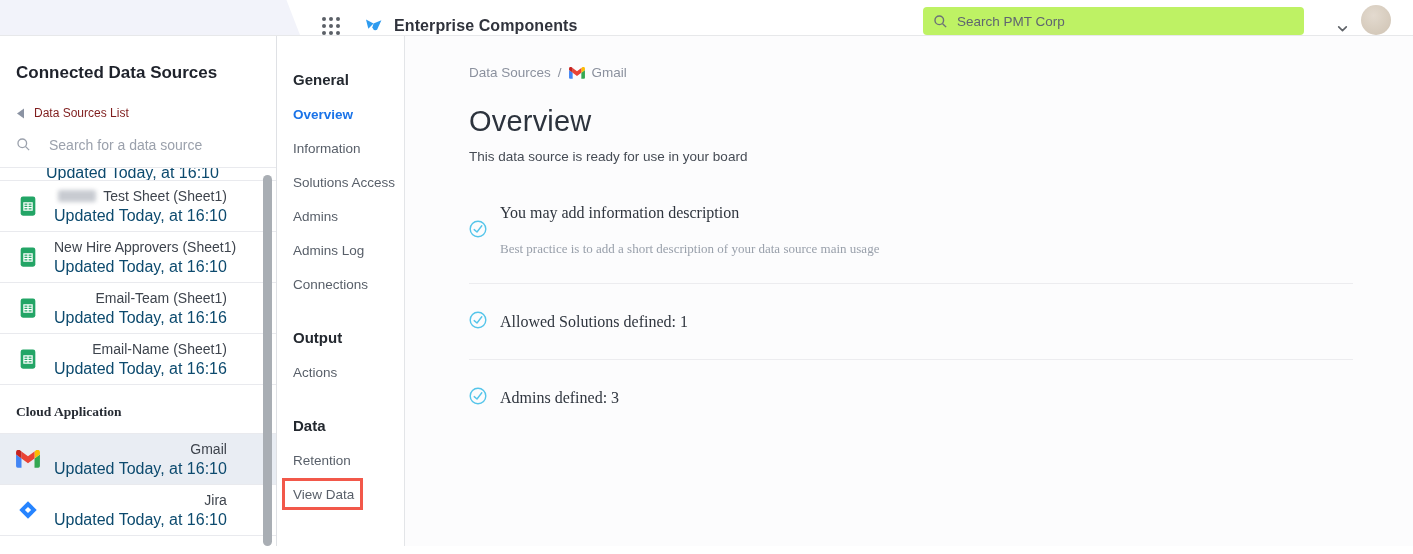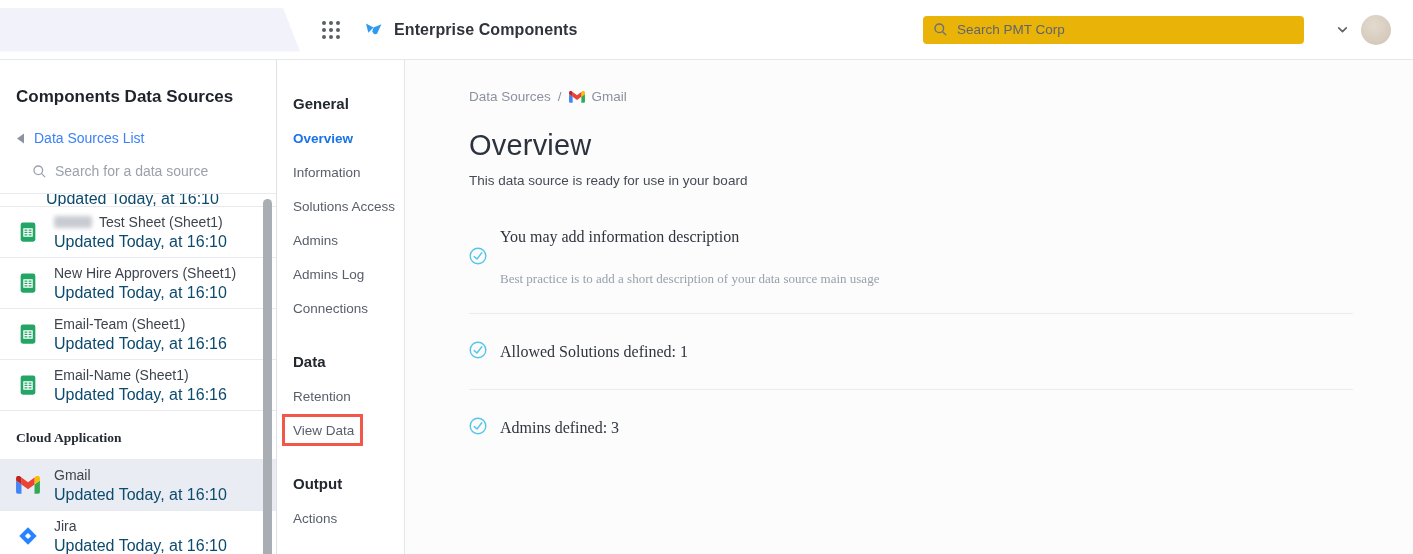--- a/index.html
+++ b/index.html
@@ -1,67 +1,67 @@
 <!DOCTYPE html>
 <html style="--active-blue: #1a73e8; --highlight-red: #f2584a; --check-cyan: #55c5ea; --sheets-green: #23a566; --jira-blue: #2684ff; --gmail-red: #ea4335; --logo-blue: #2e9bef; --selected-row: #e9edf3;"><head>
 <meta charset="utf-8">
 <style>
   * { margin:0; padding:0; box-sizing:border-box; }
   html,body { width:1413px; height:554px; overflow:hidden; background:#fff;
     font-family:"Liberation Sans", sans-serif; }
 
   
-  .header { position:relative; height:60px; background:#fff;
-    border-bottom:1px solid #e7e8ea; display:flex; align-items:center; }
+  .header { position:relative; height:36px; background:#fff;
+    border-bottom:1px solid #e7e8ea; display:flex; align-items:flex-end; }
   .header-slant { position:absolute; left:0; top:0; height:44px; width:300px;
     background:#f2f3fa; clip-path:polygon(0 0,283px 0,300px 100%,0 100%); }
   .header > * { position:relative; }
   .grid-icon { display:grid; grid-template-columns:repeat(3,4px); grid-gap:3px;
     margin-left:22px; cursor:pointer; }
   .grid-icon span { width:4px; height:4px; border-radius:50%; background:#5b6067; }
   .app-logo { margin-left:24px; display:flex; align-items:center; }
   .app-title { margin-left:11px; font-size:16px; font-weight:600; color:#30333c;
     letter-spacing:.1px; }
   .header-spacer { flex:1; }
   .header-search { display:flex; align-items:center; width:381px; height:28px;
-    background:#eab308; border-radius:4px; padding:0 10px; }
+    background:#bef264; border-radius:4px; padding:0 10px; }
   .header-search input { border:none; outline:none; background:transparent;
     font-size:13.5px; color:#454a52; margin-left:9px; flex:1;
     font-family:"Liberation Sans", sans-serif; }
   .header-search input::placeholder { color:#5f6570; opacity:1; }
   .chevron-down { margin-left:32px; cursor:pointer; display:flex; }
   .avatar { width:30px; height:30px; border-radius:50%; margin:0 22px 0 12px;
     background:radial-gradient(circle at 42% 35%, #e3dacf, #cfc3b3); cursor:pointer; }
 
   
   .body-row { display:flex; height:510px; }
 
   
   .sidebar { position:relative; width:277px; border-right:1px solid #dfe1e5;
     background:#fff; flex-shrink:0; }
   .sidebar-title { font-size:17px; font-weight:700; color:#1e222b;
     padding:27px 16px 0; }
   .back-link { display:flex; align-items:center; gap:9px; padding:23px 16px 0;
-    font-size:14px; color:#3b82f6; cursor:pointer; }
-  .sidebar-search { display:flex; align-items:center; gap:8px; padding:17px 16px 14px;margin-left:16px; }
+    font-size:12px; color:#7f1d1d; cursor:pointer; }
+  .sidebar-search { display:flex; gap:18px; padding:17px 16px 14px; }
   .sidebar-search input { border:none; outline:none; font-size:14px; color:#454a52;
     flex:1; background:transparent; font-family:"Liberation Sans", sans-serif; }
   .sidebar-search input::placeholder { color:#9ba1ac; opacity:1; }
 
   .clipped-item { height:14px; overflow:hidden; border-top:1px solid #e9eaee;
     border-bottom:1px solid #e9eaee; padding-left:46px; }
   .clipped-item .ds-sub { display:block; margin-top:-4px; }
 
   .ds-item { display:flex; align-items:center; gap:14px; height:51px;
     padding-left:16px; border-bottom:1px solid #e9eaee; cursor:pointer; }
   .ds-item.selected { background:#e9edf3; }
   .item-icon { width:24px; height:24px; flex-shrink:0; display:flex;
     align-items:center; justify-content:center; }
   .ds-texts { display:flex; flex-direction:column; gap:3px; min-width:0; }
-  .ds-name { font-size:14px; color:#3e444d; white-space:nowrap; }
+  .ds-name { font-size:14px; color:#3e444d; white-space:nowrap;text-align:right; }
   .ds-sub { font-size:16px; color:#0c4a6e; white-space:nowrap; }
   .redacted { display:inline-block; width:38px; height:12px; background:#c8cbd1;
     border-radius:2px; filter:blur(2px); margin-right:7px; vertical-align:-1px; }
   .cloud-label { font-size:13.5px; font-weight:700; color:#262b33;
     padding:19px 16px 13px;font-family:Liberation Serif, serif; }
   .sidebar-scrollbar { position:absolute; top:139px; bottom:0; right:4px; width:9px;
     border-radius:5px; background:#a9aeb4; cursor:grab; }
 
   
   .sidenav { width:128px; flex-shrink:0; background:#fff;
@@ -81,21 +81,21 @@
   .breadcrumb { display:flex; align-items:center; gap:7px; font-size:13.5px;
     color:#8b919e; }
   .breadcrumb .crumb { cursor:pointer; }
   .page-title { margin-top:25px; font-size:29px; font-weight:500; color:#2c333d;
     letter-spacing:.2px; }
   .page-subtitle { margin-top:11px; font-size:13.5px; color:#454b54; }
   .checklist { margin-top:40px; max-width:884px; }
   .check-row { display:flex; gap:13px; align-items:center;font-family:Liberation Serif, serif; }
   .check-row .check-icon { margin-top:1px; flex-shrink:0; }
   .check-title { font-size:16px; color:#2f353e; }
-  .check-desc { font-size:13px; color:#99a0ab; margin-top:25px; }
+  .check-desc { font-size:13px; color:#99a0ab; margin-top:19px; }
   .check-item { padding:26px 0; border-bottom:1px solid #ececef; }
   .check-item:first-child { padding-top:0; }
   .check-item:last-child { border-bottom:none; }
 </style>
 </head>
 <body>
 
 <div class="header">
   <div class="header-slant"></div>
   <div class="grid-icon">
@@ -130,21 +130,21 @@
     <svg width="13" height="13" viewBox="0 0 24 24" fill="none" stroke="#5f6368" stroke-width="3" stroke-linecap="round" stroke-linejoin="round">
       <polyline points="5,9 12,16 19,9"></polyline>
     </svg>
   </div>
   <div class="avatar"></div>
 </div>
 
 <div class="body-row">
 
   <div class="sidebar">
-    <div class="sidebar-title">Components Data Sources</div>
+    <div class="sidebar-title">Connected Data Sources</div>
     <div class="back-link">
       <span style="display:flex;">
         <svg width="9" height="11" viewBox="0 0 9 11">
             <path d="M8 0.5 L1 5.5 L8 10.5 Z" fill="#8b93a3"></path>
           </svg>
       </span>
       <span>Data Sources List</span>
     </div>
     <div class="sidebar-search">
       <span style="display:flex;">
@@ -262,32 +262,32 @@
           <div class="nav-item">Admins</div>
         </div>
         <div class="nav-item-wrap">
           <div class="nav-item">Admins Log</div>
         </div>
         <div class="nav-item-wrap">
           <div class="nav-item">Connections</div>
         </div>
       </div>
       <div class="nav-section">
+        <div class="nav-section-title">Output</div>
+        <div class="nav-item-wrap">
+          <div class="nav-item">Actions</div>
+        </div>
+      </div>
+      <div class="nav-section">
         <div class="nav-section-title">Data</div>
         <div class="nav-item-wrap">
           <div class="nav-item">Retention</div>
         </div>
         <div class="nav-item-wrap highlighted">
           <div class="nav-item">View Data</div>
-        </div>
-      </div>
-      <div class="nav-section">
-        <div class="nav-section-title">Output</div>
-        <div class="nav-item-wrap">
-          <div class="nav-item">Actions</div>
         </div>
       </div>
     </div>
 
   <div class="main">
     <div class="breadcrumb">
       <span class="crumb">Data Sources</span>
       <span>/</span>
       <span style="display:flex;">
         <svg width="16" height="12" viewBox="0 0 49.4 37.25">

